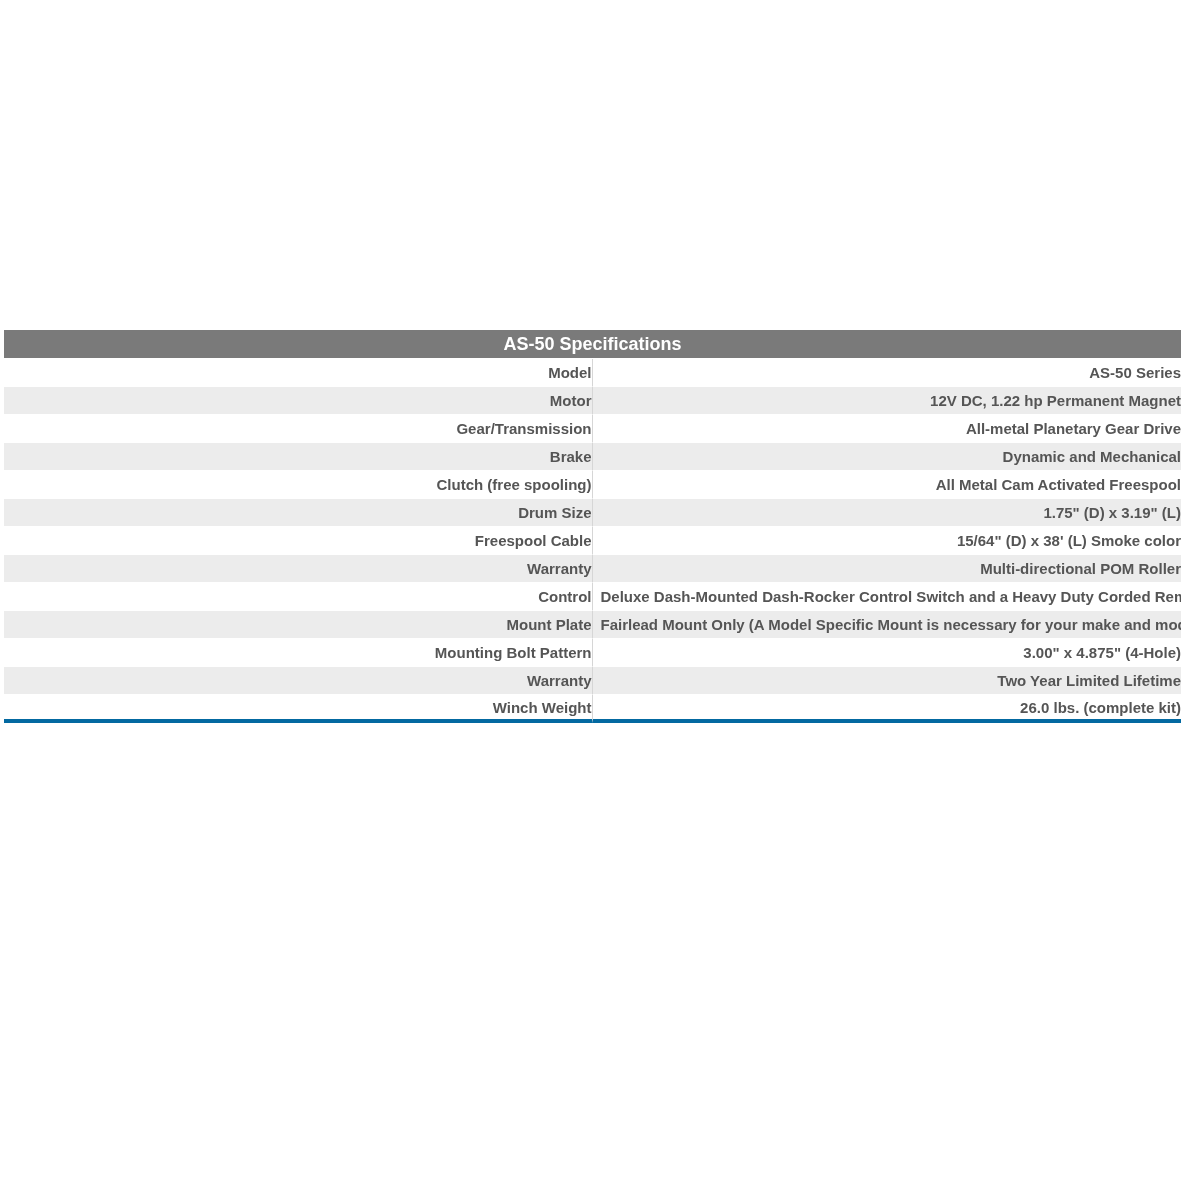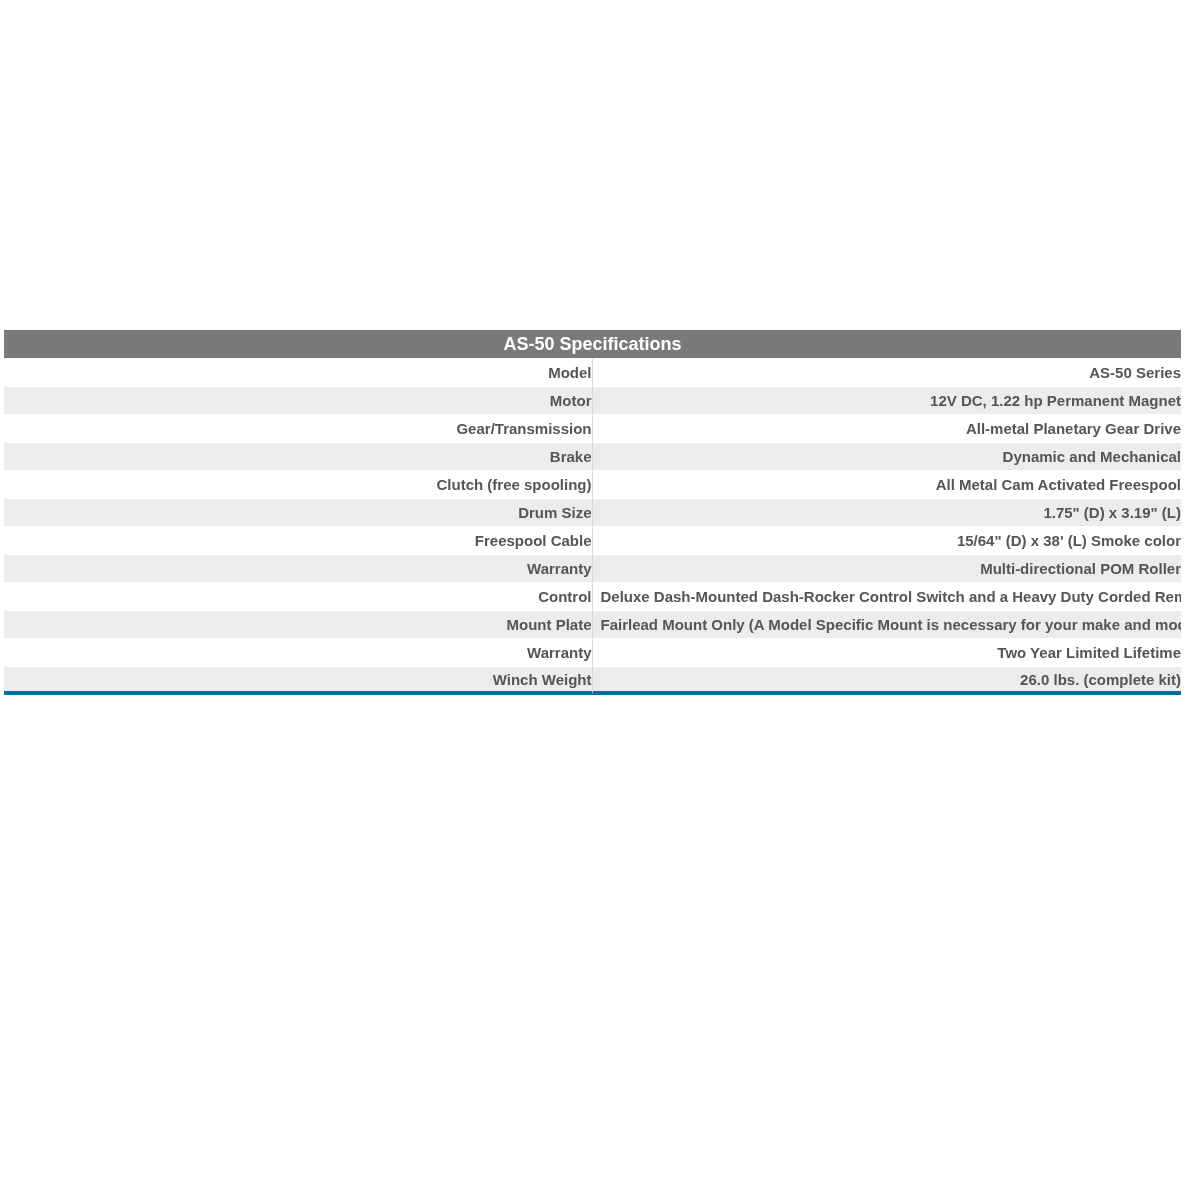--- a/index.html
+++ b/index.html
@@ -109,20 +109,24 @@
       </tr>
       <tr>
         <td class="label-cell">Control</td>
         <td class="value-cell">Deluxe Dash-Mounted Dash-Rocker Control Switch and a Heavy Duty Corded Remote Switch</td>
       </tr>
       <tr>
         <td class="label-cell">Mount Plate</td>
         <td class="value-cell">Fairlead Mount Only (A Model Specific Mount is necessary for your make and model ATV)</td>
       </tr>
       <tr>
+        <td class="label-cell">Mounting Bolt Pattern</td>
+        <td class="value-cell">3.00" x 4.875" (4-Hole)</td>
+      </tr>
+      <tr>
         <td class="label-cell">Warranty</td>
         <td class="value-cell">Two Year Limited Lifetime</td>
       </tr>
       <tr>
         <td class="label-cell">Winch Weight</td>
         <td class="value-cell">26.0 lbs. (complete kit)</td>
       </tr>
     </tbody>
   </table>
 </div>

